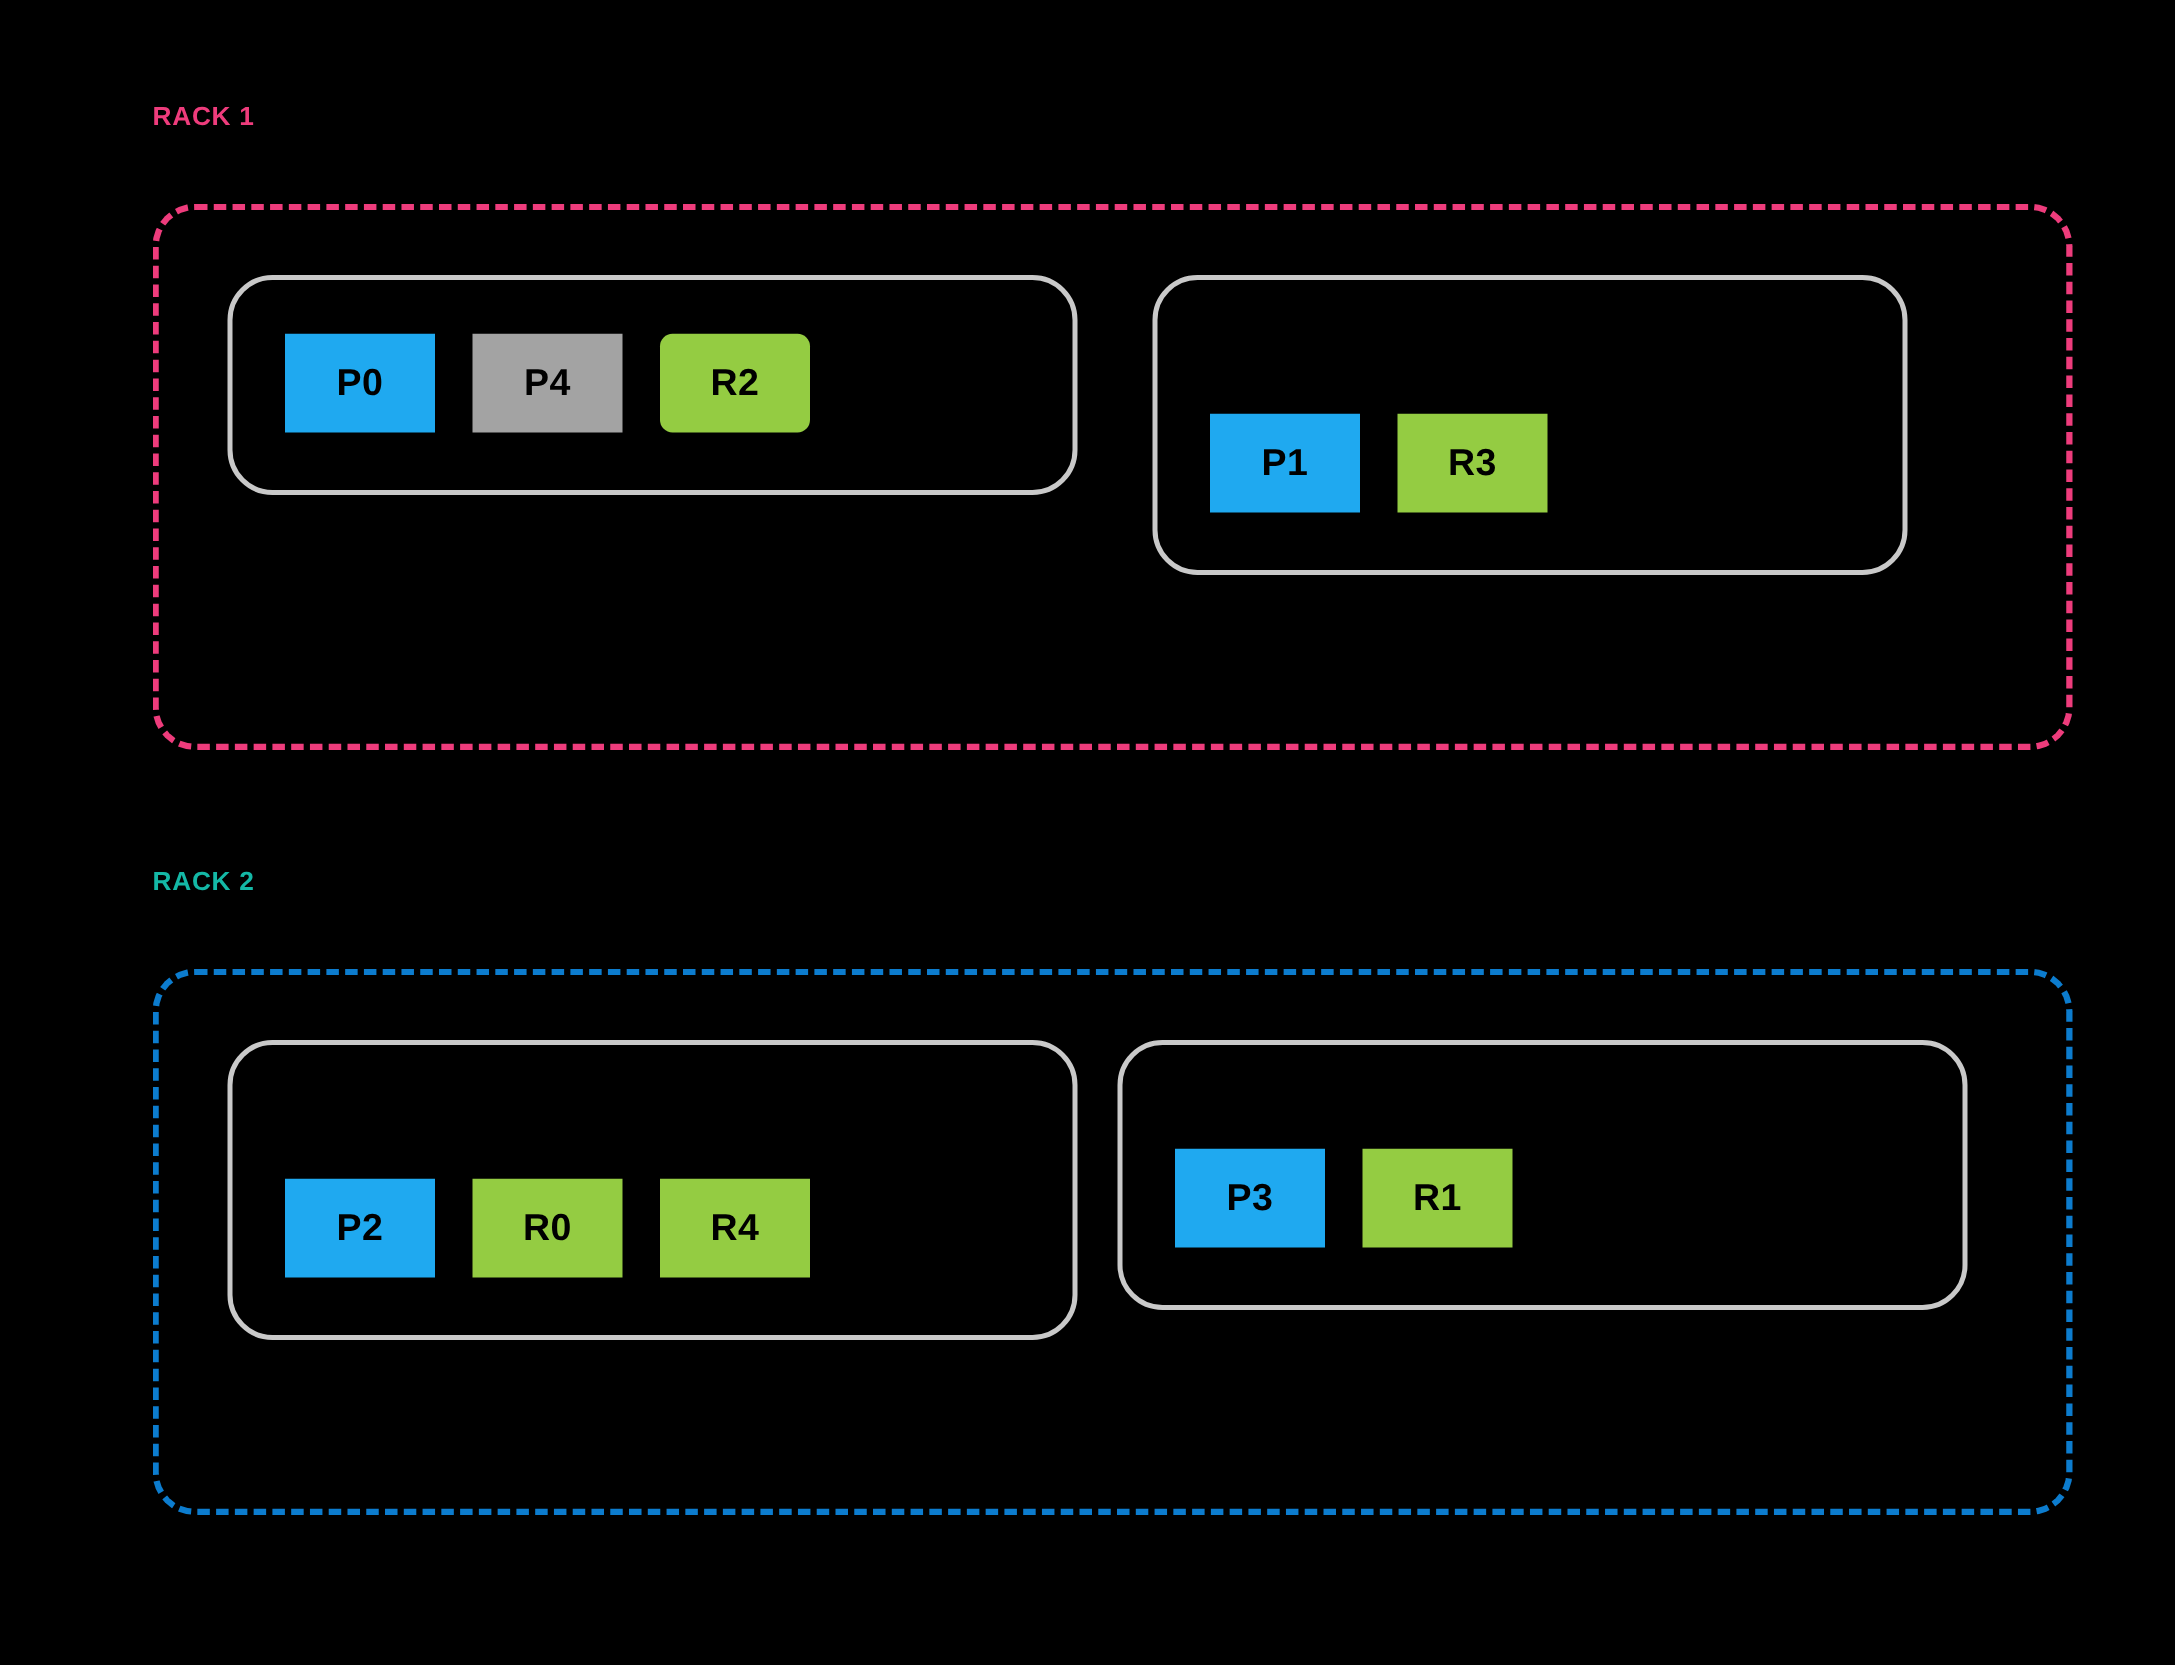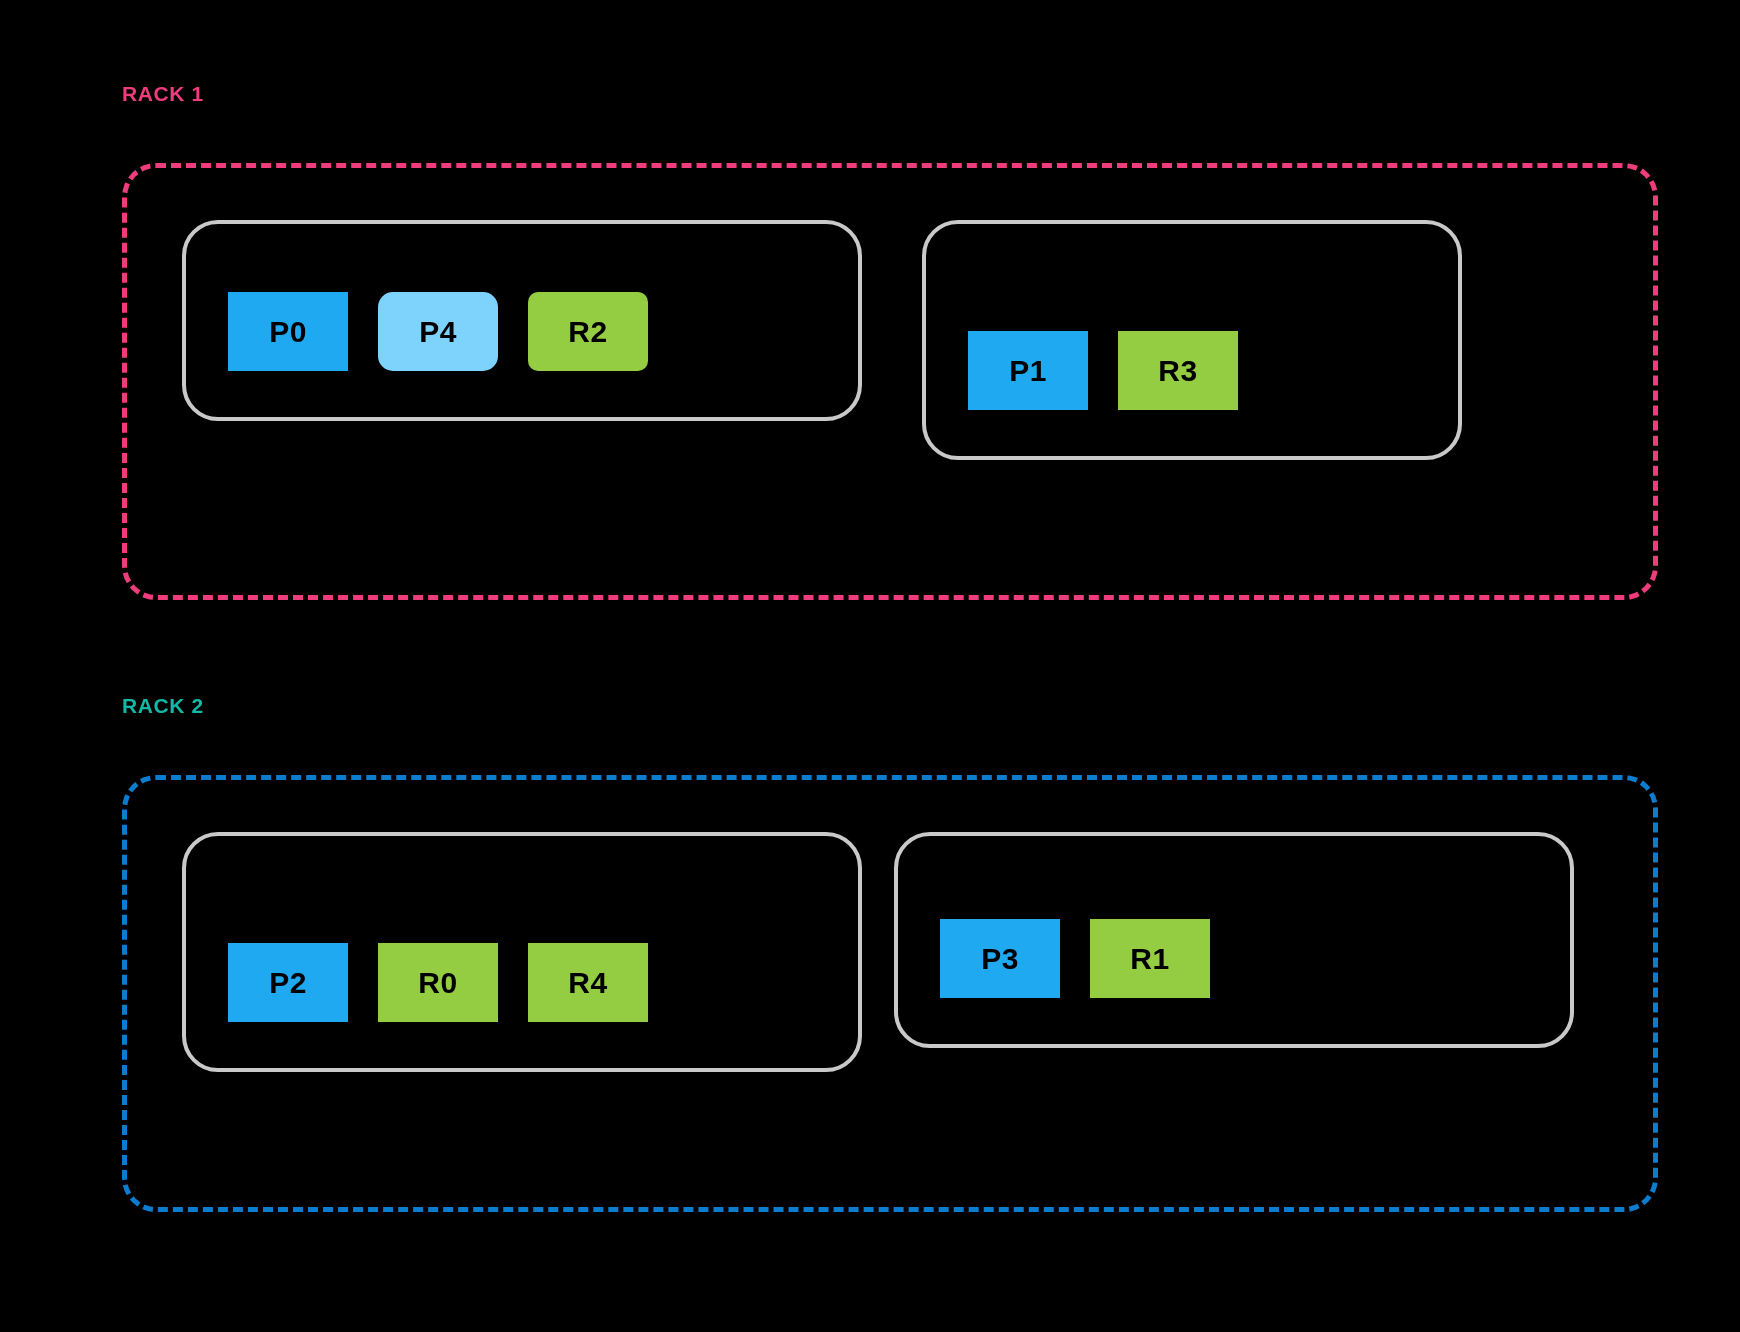--- a/index.html
+++ b/index.html
@@ -84,28 +84,28 @@
   }
 </style>
 </head>
 <body>
 
 <div id="canvas">
 
 <div class="rack-group" style="top: 163px; height: 437px;">
       <div class="rack-label" style="color: rgb(238, 60, 124);">RACK 1</div>
       <div class="rack-box" style="border-color: rgb(238, 60, 124);"></div>
-      <div class="node" style="left: 60px; top: 57px; width: 680px; height: 201px; border-color: rgb(201, 201, 201);">
+      <div class="node" style="left: 60px; top: 57px; width: 680px; height: 176px; border-color: rgb(201, 201, 201);">
         <div class="chip-row">
           <div class="chip" style="background: rgb(31, 169, 240);">P0</div>
-          <div class="chip" style="background: #7dd3fc; border-radius: 15px;">P4</div>
+          <div class="chip" style="background: #a3a3a3;">P4</div>
           <div class="chip" style="background: rgb(148, 204, 66); border-radius: 10px;">R2</div>
         </div>
       </div>
-      <div class="node" style="left: 800px; top: 57px; width: 540px; height: 240px; border-color: rgb(201, 201, 201);">
+      <div class="node" style="left: 800px; top: 57px; width: 604px; height: 240px; border-color: rgb(201, 201, 201);">
         <div class="chip-row">
           <div class="chip" style="background: rgb(31, 169, 240);">P1</div>
           <div class="chip" style="background: rgb(148, 204, 66);">R3</div>
         </div>
       </div>
     </div>
     <div class="rack-group" style="top: 775px; height: 437px;">
       <div class="rack-label" style="color: #14b8a6;">RACK 2</div>
       <div class="rack-box" style="border-color: rgb(12, 124, 206);"></div>
       <div class="node" style="left: 60px; top: 57px; width: 680px; height: 240px; border-color: rgb(201, 201, 201); text-align: center;">

